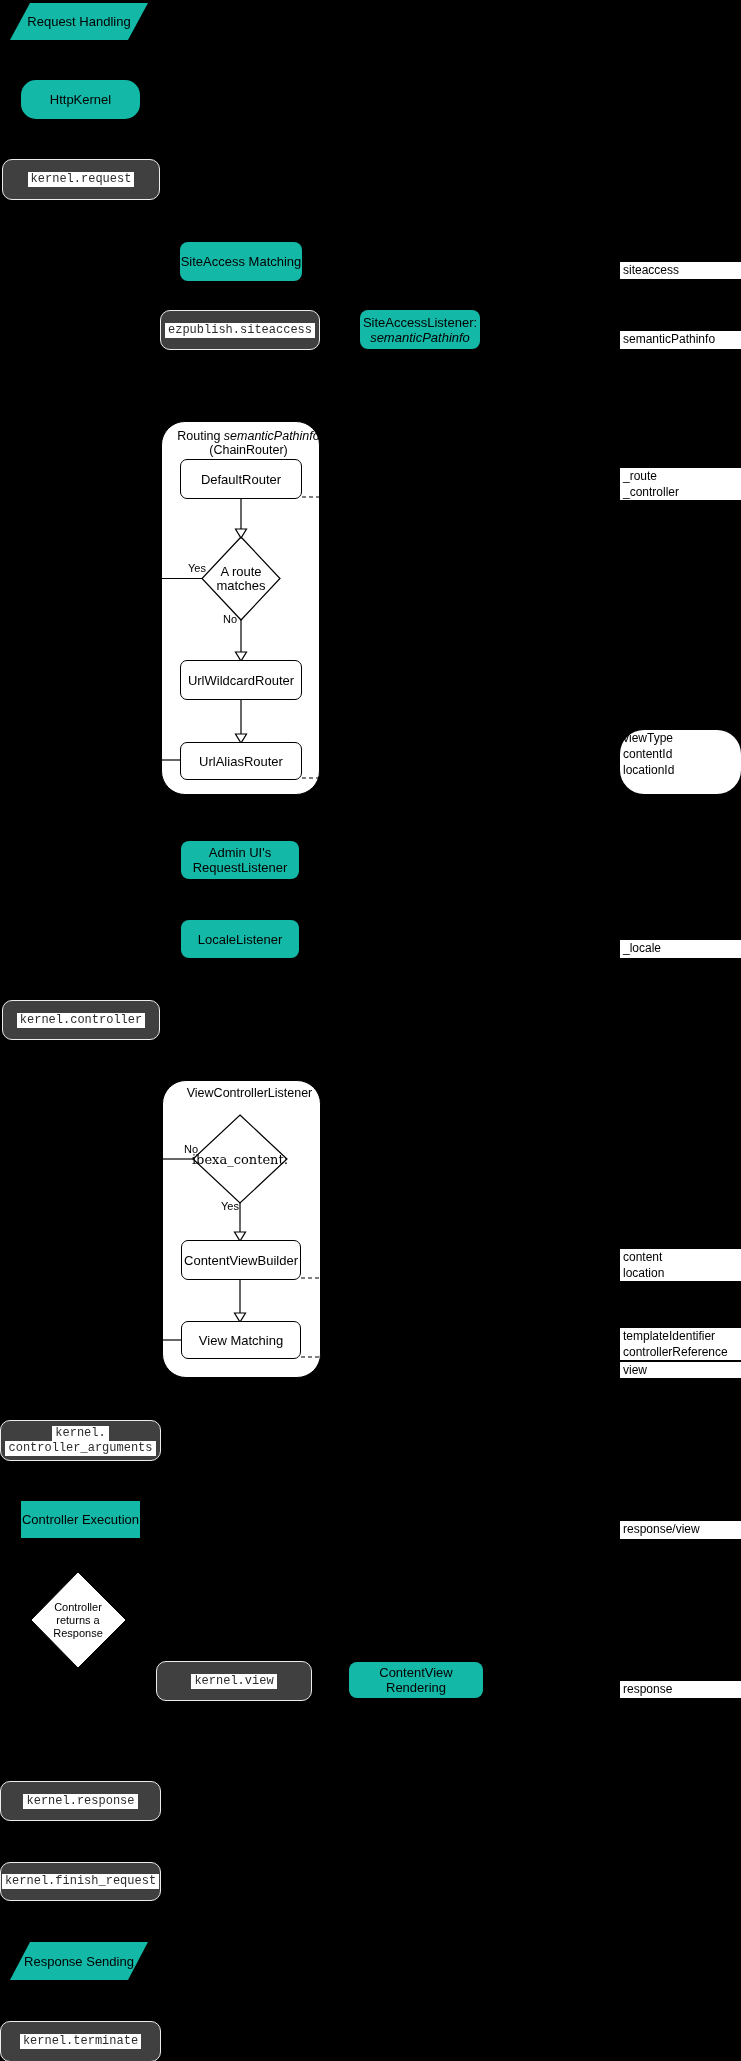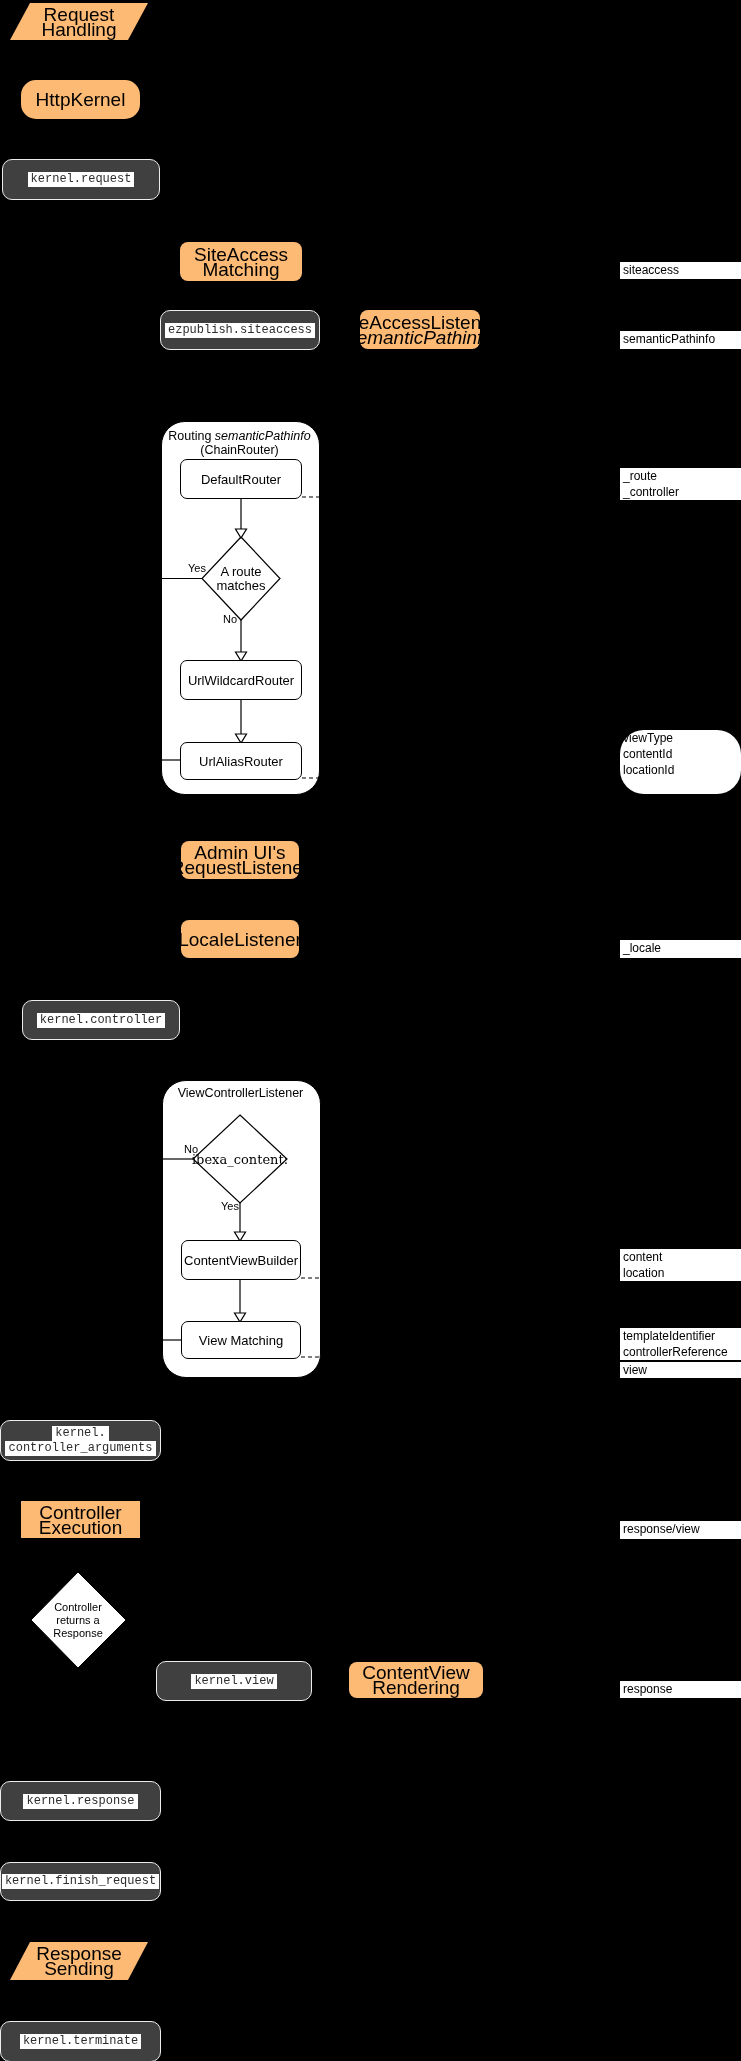--- a/index.html
+++ b/index.html
@@ -2,23 +2,23 @@
 <html><head>
 <meta charset="utf-8">
 <style>
   html,body{margin:0;padding:0;background:#000;}
   .canvas{
     position:relative;width:741px;height:2061px;background:#000;
     font-family:"Liberation Sans",sans-serif;color:#000;overflow:hidden;
   }
   
   .node{
-    position:absolute;background:#fdba74;display:flex;flex-direction:column;
+    position:absolute;background:#14b8a6;display:flex;flex-direction:column;
     align-items:center;justify-content:center;text-align:center;
-    font-size:19px;line-height:15px;z-index:3;
+    font-size:13px;line-height:15px;z-index:3;
   }
   .rounded{border-radius:8px;}
   .sharp{border-radius:0;}
   .para{clip-path:polygon(14.5% 0,100% 0,85.5% 100%,0% 100%);}
   
   .event{
     position:absolute;background:#404040;border:1px solid #ececec;border-radius:10px;
     display:flex;flex-direction:column;align-items:center;justify-content:center;
     font-family:"Liberation Mono","DejaVu Sans Mono",monospace;font-size:12px;z-index:3;
   }
@@ -33,21 +33,21 @@
   .container-box{
     position:absolute;background:#fff;border:1px solid #000;border-radius:24px;z-index:1;
   }
   
   .inner-box{
     position:absolute;background:#fff;border:1px solid #000;border-radius:7px;
     display:flex;align-items:center;justify-content:center;text-align:center;
     font-size:13px;line-height:15px;z-index:3;
   }
   .ctitle{
-    position:absolute;text-align:center;font-size:12.5px;line-height:14px;z-index:3;
+    position:absolute;text-align:center;font-size:12.5px;line-height:14px;z-index:3;padding-left:9px;
   }
   .dlabel{position:absolute;font-size:11px;line-height:13px;z-index:4;}
   .dtext{
     position:absolute;display:flex;flex-direction:column;align-items:center;
     justify-content:center;text-align:center;z-index:4;
   }
   .overlay{position:absolute;left:0;top:0;z-index:2;}
   .serif{font-family:"DejaVu Serif","Liberation Serif",serif;}
 </style>
 </head>
@@ -165,21 +165,21 @@
   </div>
 
   <div class="node rounded" style="left:181px;top:920px;width:118px;height:38px;">
     <span>LocaleListener</span>
   </div>
 
   <div class="bar" style="top:940px;height:18px;">
     <div>_locale</div>
   </div>
 
-  <div class="event" style="left:2px;top:1000px;width:156px;height:38px;margin-left:20px;">
+  <div class="event" style="left:2px;top:1000px;width:156px;height:38px;">
     <span class="hl">kernel.controller</span>
   </div>
 
   <div class="ctitle" style="left:164px;top:1086px;width:153px;">
     <div>ViewControllerListener</div>
   </div>
 
   <div class="dlabel" style="left:180px;top:1143px;width:18px;text-align:right;">
     <span>No</span>
   </div>

